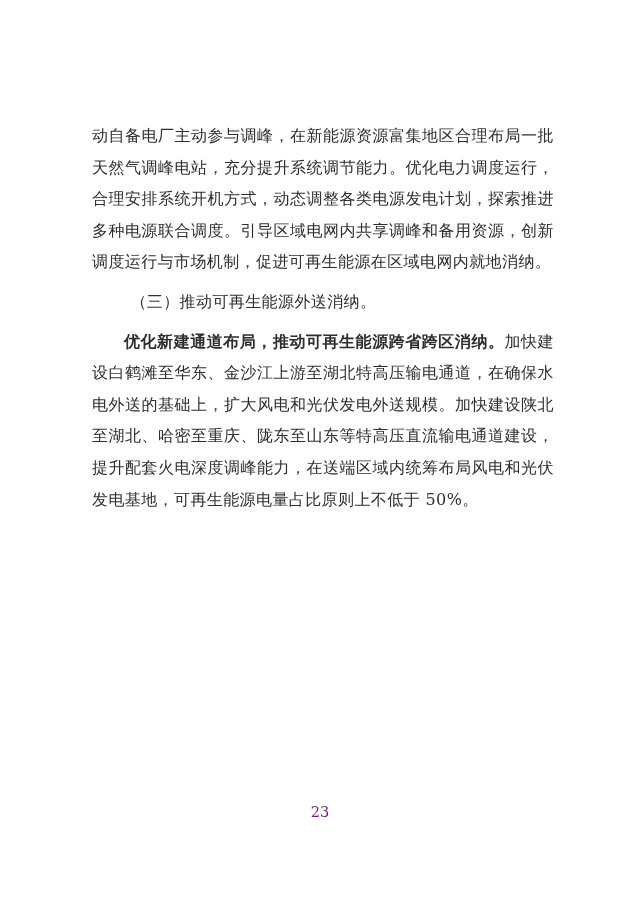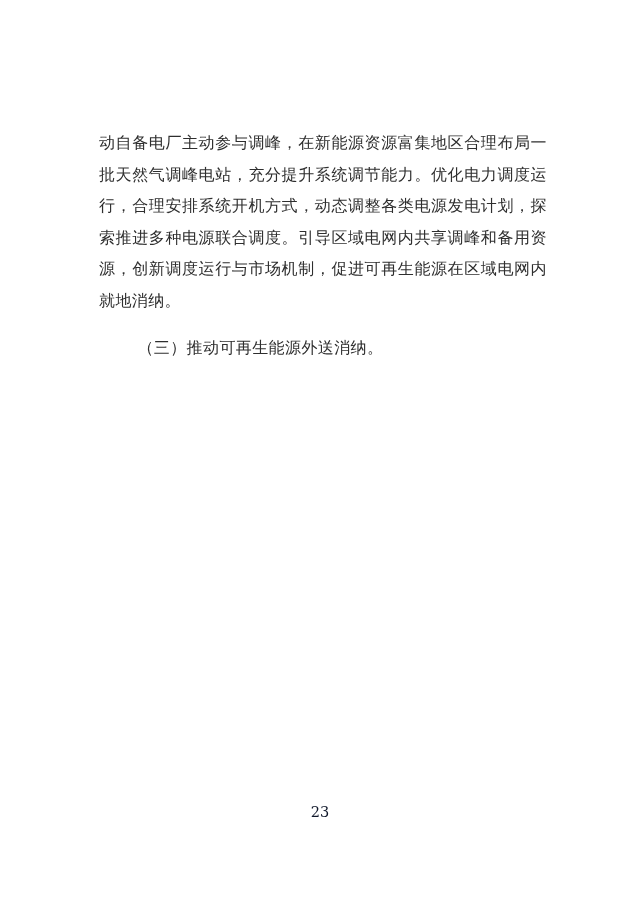--- a/index.html
+++ b/index.html
@@ -20,21 +20,21 @@
     font-family: "DejaVu Serif", "Liberation Serif", serif;
     color: #2e2e2e;
   }
   .content {
     position: absolute;
     left: 84px;
     top: 112px;
     width: 478px;
   }
   .para {
-    margin: 15px;
+    margin: 8px;
     font-size: 16px;
     line-height: 31.6px;
     letter-spacing: 0.4px;
     text-align: justify;
     text-indent: 2em;
   }
   .para.cont {
     text-indent: 0;
   }
   .para.heading {
@@ -44,32 +44,33 @@
   .lead {
     font-weight: 700;
   }
   .page-number {
     position: absolute;
     top: 804px;
     left: 0;
     width: 100%;
     text-align: center;
     font-size: 14.5px;
-    color: #0f172a;
+    color: #701a75;
   }
 </style>
 </head>
 <body>
 
 <div class="page">
   <div class="content">
 
     <p class="para cont">动自备电厂主动参与调峰，在新能源资源富集地区合理布局一批天然气调峰电站，充分提升系统调节能力。优化电力调度运行，合理安排系统开机方式，动态调整各类电源发电计划，探索推进多种电源联合调度。引导区域电网内共享调峰和备用资源，创新调度运行与市场机制，促进可再生能源在区域电网内就地消纳。</p>
 
     <p class="para heading">（三）推动可再生能源外送消纳。</p>
 
 
 
+    <p class="para"><span class="lead">优化新建通道布局，推动可再生能源跨省跨区消纳。</span><span>加快建设白鹤滩至华东、金沙江上游至湖北特高压输电通道，在确保水电外送的基础上，扩大风电和光伏发电外送规模。加快建设陕北至湖北、哈密至重庆、陇东至山东等特高压直流输电通道建设，提升配套火电深度调峰能力，在送端区域内统筹布局风电和光伏发电基地，可再生能源电量占比原则上不低于 50%。</span></p>
 
   </div>
 
   <div class="page-number">23</div>
 </div>
 
 </body></html>

